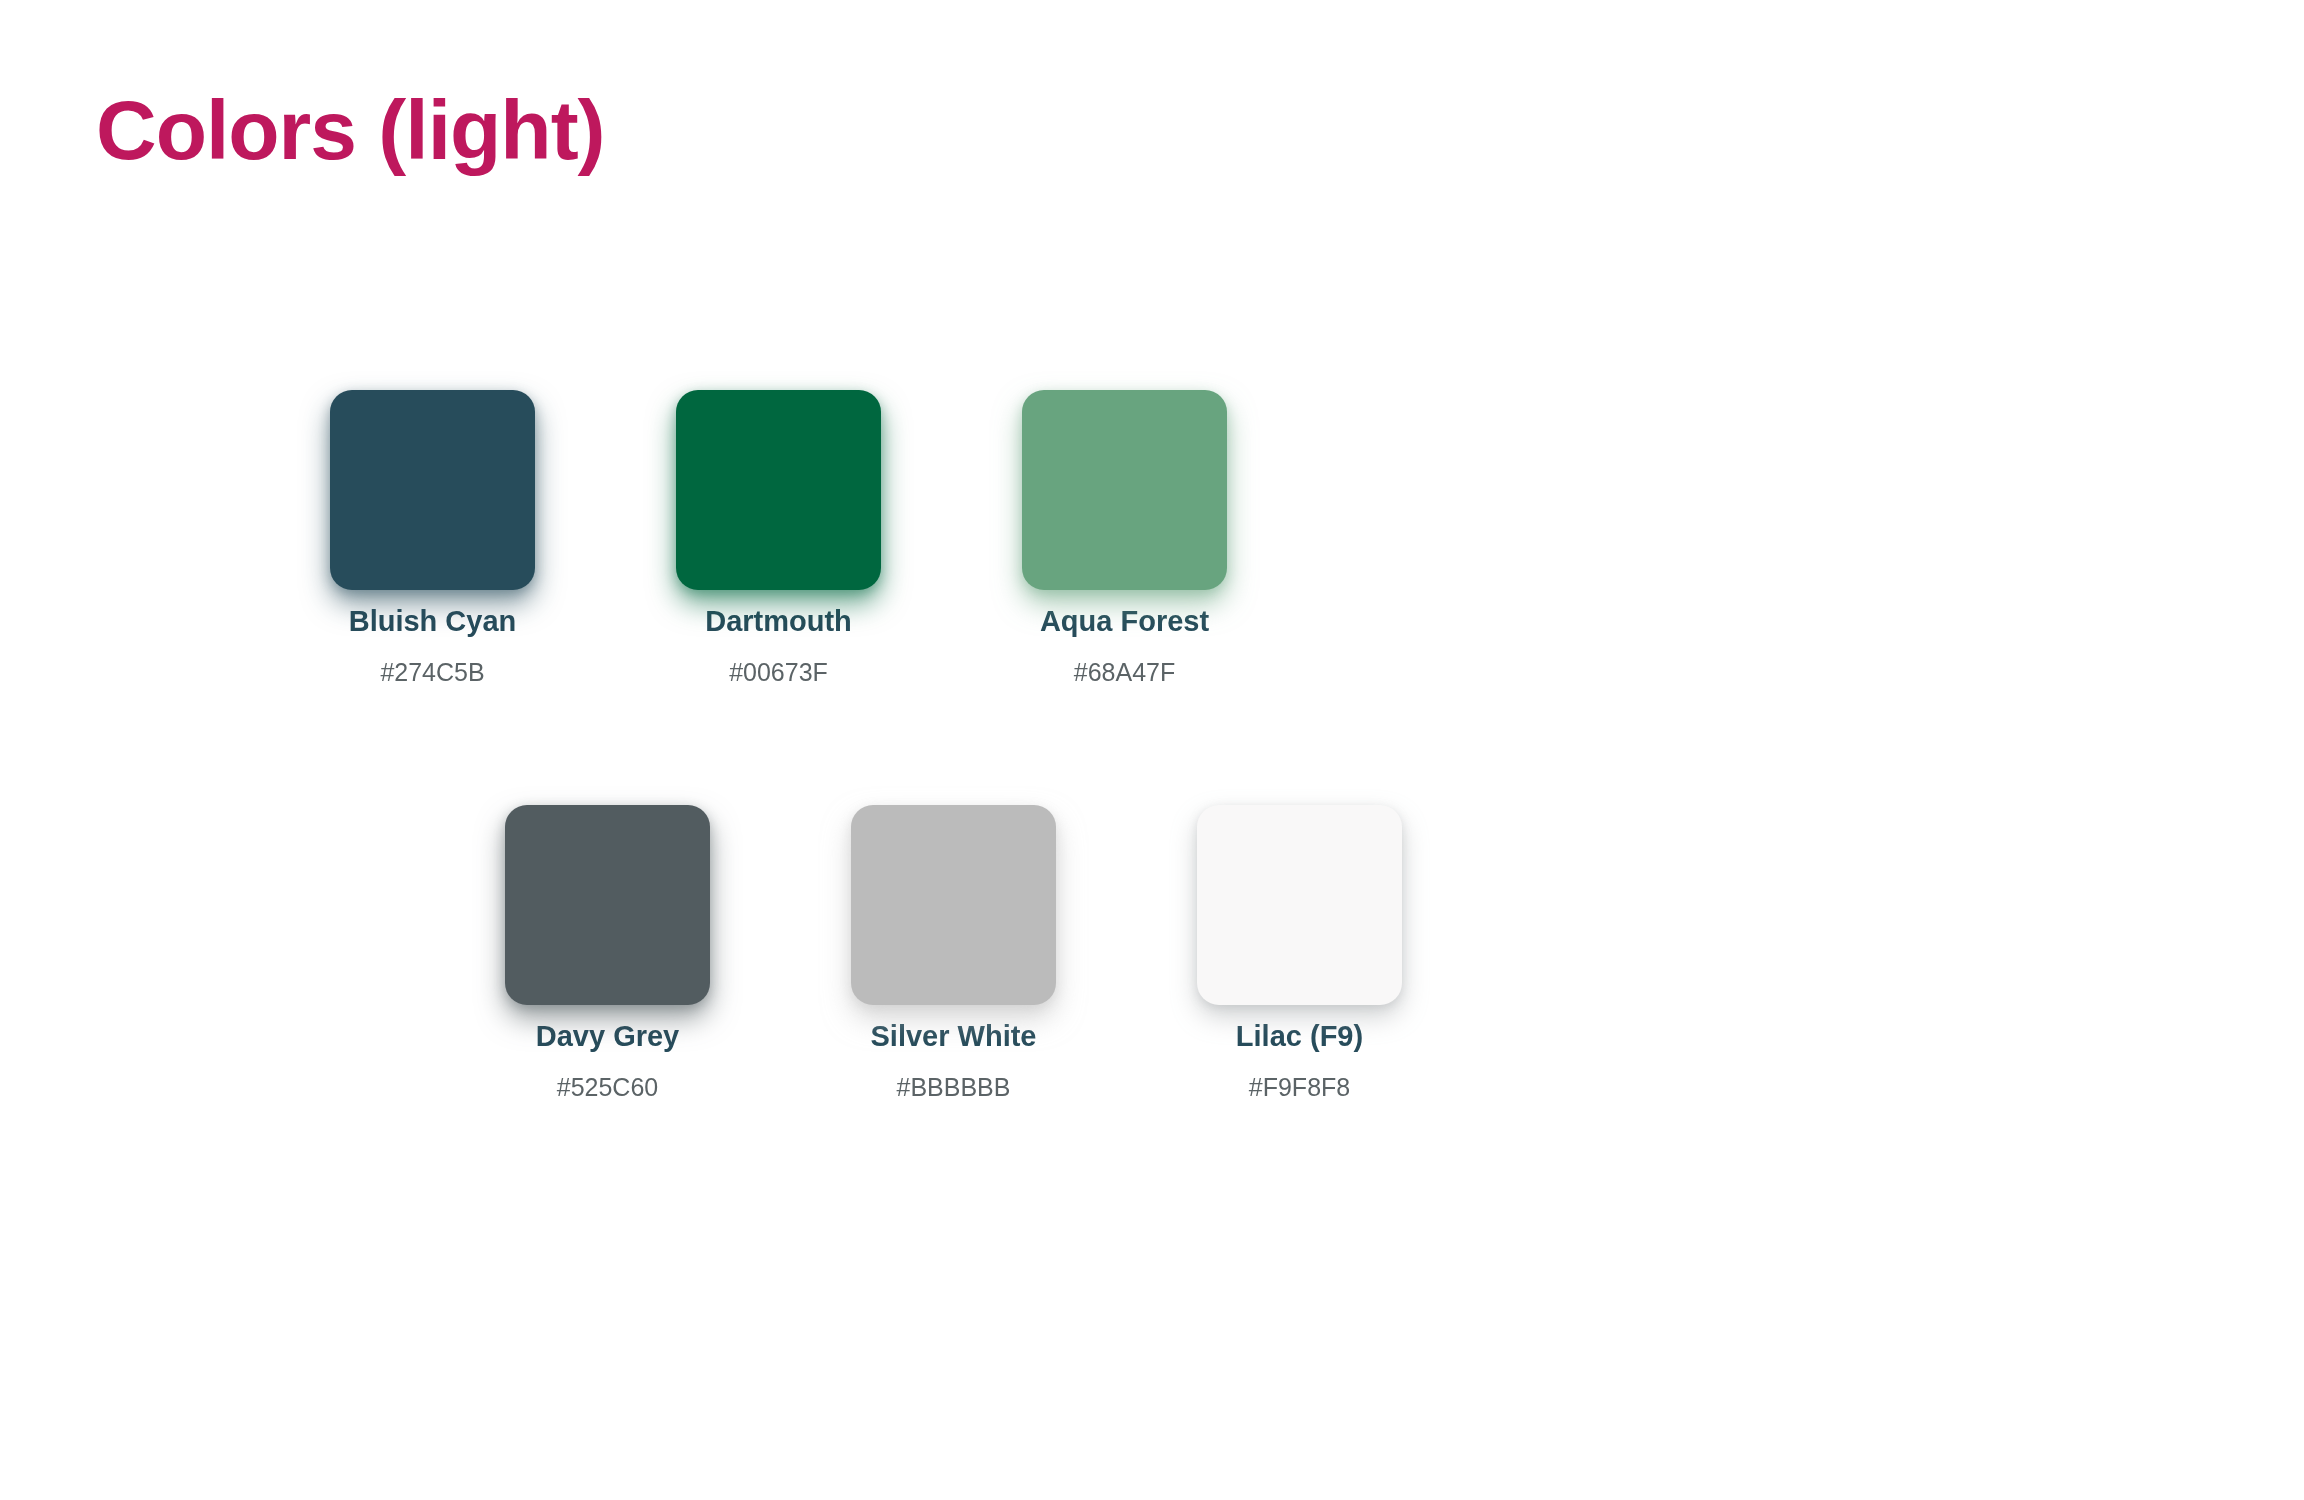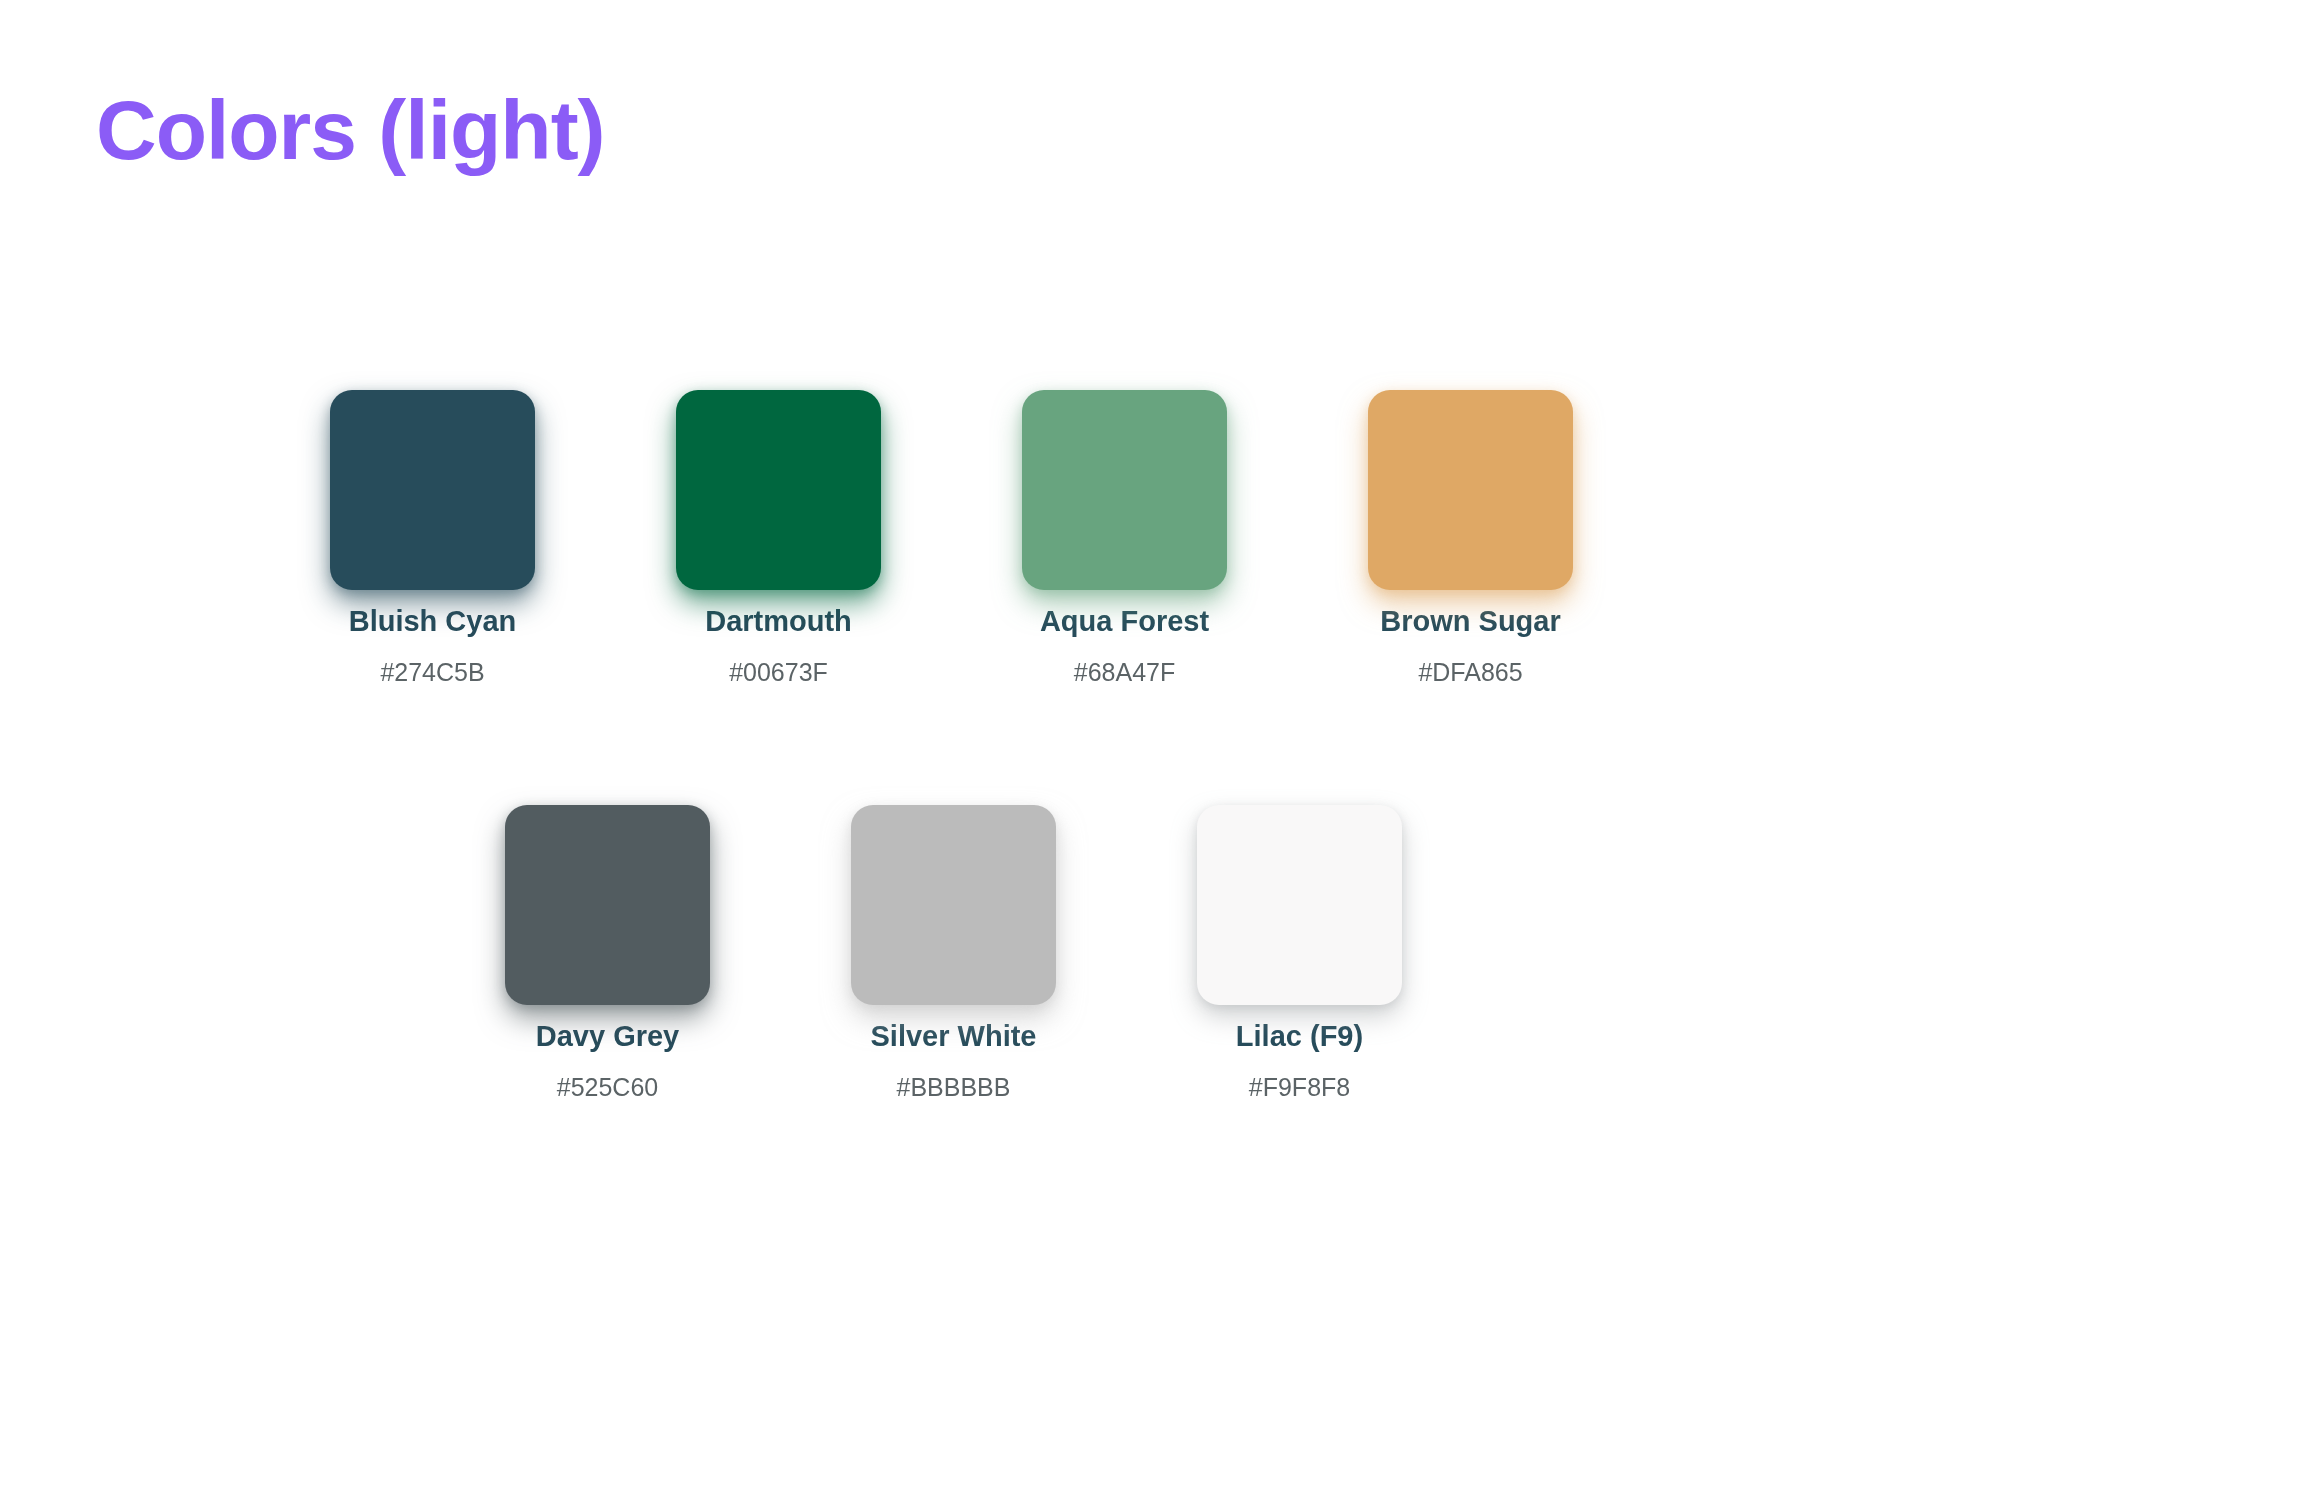--- a/index.html
+++ b/index.html
@@ -14,21 +14,21 @@
     overflow: hidden;
     position: relative;
   }
 
   .page-title {
     position: absolute;
     left: 96px;
     top: 86px;
     font-size: 84px;
     font-weight: bold;
-    color: #8b5cf6;
+    color: #be185d;
     letter-spacing: -1px;
     line-height: 1.05;
     white-space: nowrap;
   }
 
   .palette {
     position: absolute;
     left: 0;
     top: 390px;
     width: 1940px;
@@ -115,27 +115,20 @@
         <div class="swatch-name">Dartmouth</div>
         <div class="swatch-hex">#00673F</div>
       </div>
       <div class="swatch-card">
         <div class="swatch-chip-wrap">
           <div class="swatch-chip" style="background: rgb(104, 164, 127); box-shadow: rgba(104, 164, 127, 0.55) 0px 14px 28px, rgba(104, 164, 127, 0.32) 0px 4px 12px;"></div>
         </div>
         <div class="swatch-name">Aqua Forest</div>
         <div class="swatch-hex">#68A47F</div>
       </div>
-      <div class="swatch-card">
-        <div class="swatch-chip-wrap">
-          <div class="swatch-chip" style="background: rgb(223, 168, 101); box-shadow: rgba(223, 168, 101, 0.55) 0px 14px 28px, rgba(223, 168, 101, 0.32) 0px 4px 12px;"></div>
-        </div>
-        <div class="swatch-name">Brown Sugar</div>
-        <div class="swatch-hex">#DFA865</div>
-      </div>
     </div>
   <div class="swatch-row row-2">
       <div class="swatch-card">
         <div class="swatch-chip-wrap">
           <div class="swatch-chip" style="background: rgb(82, 92, 96); box-shadow: rgba(82, 92, 96, 0.55) 0px 14px 28px, rgba(82, 92, 96, 0.32) 0px 4px 12px;"></div>
         </div>
         <div class="swatch-name">Davy Grey</div>
         <div class="swatch-hex">#525C60</div>
       </div>
       <div class="swatch-card">

